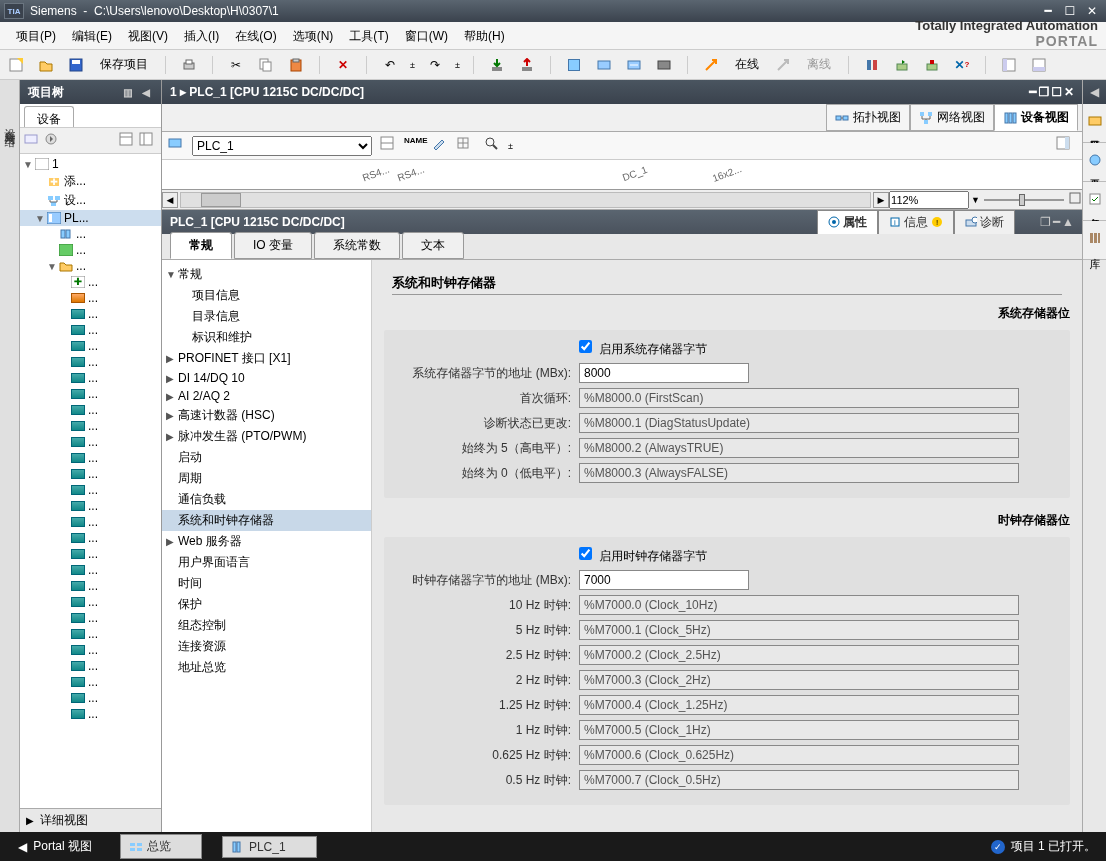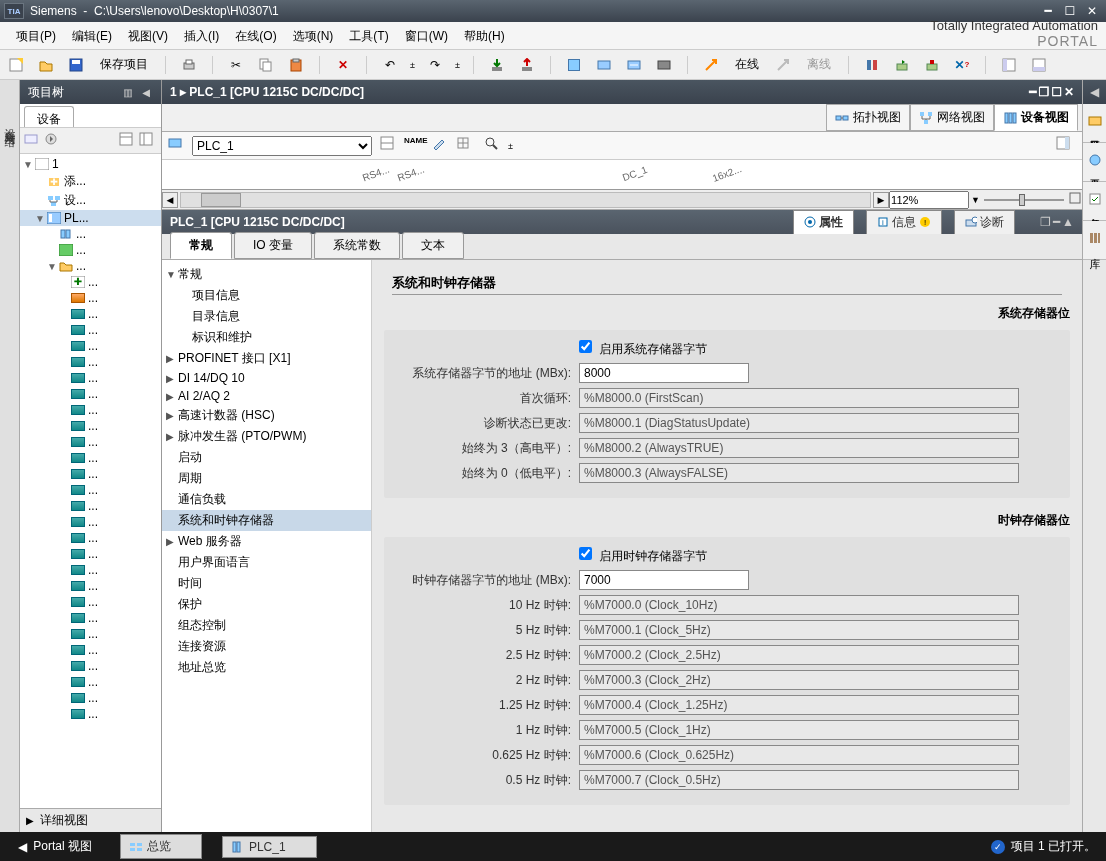--- a/index.html
+++ b/index.html
@@ -8,38 +8,38 @@
 
 .titlebar { height: 22px; background: linear-gradient(#5a6570, #3a424d); color: #fff; display: flex; align-items: center; padding: 0 4px; }
 .titlebar .logo { width: 20px; height: 16px; background: #3a424d; color: #aaccff; font-size: 8px; font-weight: bold; display: flex; align-items: center; justify-content: center; margin-right: 6px; border: 1px solid #6a7580; }
 .titlebar .title { flex: 1; font-size: 12px; }
 .titlebar .winbtns { display: flex; gap: 2px; }
 .titlebar .winbtn { width: 20px; height: 16px; color: #fff; display: flex; align-items: center; justify-content: center; font-size: 12px; cursor: pointer; }
 
 
 .menubar { height: 28px; background: #f5f5f5; display: flex; align-items: flex-end; padding: 0 8px; border-bottom: 1px solid #ccc; }
 .menubar .menu-item { padding: 4px 8px; cursor: pointer; }
-.menubar .brand { margin-left: auto; font-size: 13px; font-weight: normal; color: #333; text-align: right; line-height: 1.1; }
+.menubar .brand { margin-left: auto; font-size: 13px; font-weight: bold; color: #333; text-align: right; line-height: 1.1; }
 .menubar .brand .portal { color: #888; font-size: 14px; letter-spacing: 1px; }
 
 
 .toolbar { height: 30px; background: #f0f0f0; border-bottom: 1px solid #ccc; display: flex; align-items: center; padding: 0 6px; gap: 10px; }
 .toolbar .tbtn { width: 20px; height: 20px; display: flex; align-items: center; justify-content: center; cursor: pointer; font-size: 12px; border: 1px solid transparent; }
 .toolbar .sep { width: 1px; height: 18px; background: #ccc; margin: 0 3px; }
 .toolbar .tlabel { padding: 0 4px; }
 
 
 .main { display: flex; height: 752px; }
 
 
 .left-tab { width: 20px; background: #e0e0e0; border-right: 1px solid #aaa; writing-mode: vertical-rl; text-orientation: upright; display: flex; align-items: center; justify-content: flex-start; padding-top: 40px; font-size: 11px; letter-spacing: 2px; color: #333; }
 
 
 .project-panel { width: 142px; background: #f5f5f5; border-right: 1px solid #999; display: flex; flex-direction: column; }
-.panel-header { height: 24px; background: linear-gradient(#4a5560, #3a424d); color: #fff; display: flex; align-items: center; padding: 4px 8px; font-weight: normal; }
+.panel-header { height: 24px; background: linear-gradient(#4a5560, #3a424d); color: #fff; display: flex; align-items: center; padding: 4px 8px; font-weight: bold; }
 .panel-header .controls { margin-left: auto; display: flex; gap: 4px; }
 .panel-header .ctrl { width: 14px; height: 14px; color: #ccc; font-size: 10px; display: flex; align-items: center; justify-content: center; cursor: pointer; }
 .device-tab { height: 24px; background: #fff; border-bottom: 1px solid #ccc; display: flex; }
 .device-tab .tab { padding: 4px 12px; border: 1px solid #aaa; border-bottom: none; background: #fff; border-radius: 3px 3px 0 0; margin-top: 2px; margin-left: 4px; }
 .tree-toolbar { height: 26px; background: #f0f0f0; border-bottom: 1px solid #ccc; display: flex; align-items: center; padding: 0 4px; gap: 2px; }
 .tree-toolbar .tbtn { width: 18px; height: 18px; }
 .tree { flex: 1; overflow: auto; background: #fff; padding: 2px 0; }
 .tree-node { display: flex; align-items: center; padding: 1px 2px; cursor: pointer; white-space: nowrap; }
 .tree-node.selected { background: #cde; }
 .tree-node .toggle { width: 12px; text-align: center; font-size: 10px; color: #666; }
@@ -79,21 +79,21 @@
 .canvas-scroll { height: 20px; background: #eee; border-bottom: 1px solid #aaa; display: flex; align-items: center; }
 .canvas-scroll .hscroll { flex: 1; height: 16px; background: #e0e0e0; border: 1px solid #bbb; margin: 0 2px; position: relative; }
 .canvas-scroll .hscroll .thumb { position: absolute; left: 20px; width: 40px; top: 0; bottom: 0; background: #ccc; border: 1px solid #999; }
 .canvas-scroll .scroll-btn { width: 16px; height: 16px; border: 1px solid #999; background: #eee; display: flex; align-items: center; justify-content: center; font-size: 9px; }
 .canvas-scroll .zoom { width: 80px; height: 18px; font-size: 11px; }
 .canvas-scroll .slider { width: 80px; height: 16px; background: #eee; margin: 0 4px; position: relative; }
 
 
 .inspector-header { height: 24px; background: linear-gradient(#5a6570, #4a525d); color: #fff; display: flex; align-items: center; padding: 0 8px; }
 .inspector-header .label { font-weight: bold; }
-.inspector-header .itabs { margin-left: auto; display: flex; gap: 12px; }
+.inspector-header .itabs { margin-left: auto; display: flex; gap: 0; }
 .inspector-header .itab { padding: 3px 10px; background: #f0f0f0; color: #333; border: 1px solid #888; display: flex; align-items: center; gap: 3px; cursor: pointer; font-size: 12px; }
 .inspector-header .itab.active { background: #fff; font-weight: bold; }
 .inspector-header .wcontrols { margin-left: 25px; display: flex; gap: 2px; color: #ccc; }
 
 
 .prop-tabs { height: 26px; background: #e8e8e8; border-bottom: 1px solid #aaa; display: flex; align-items: flex-end; padding-left: 8px; }
 .prop-tabs .ptab { padding: 4px 18px; border: 1px solid #999; background: #f0f0f0; border-radius: 3px 3px 0 0; margin-right: 2px; cursor: pointer; }
 .prop-tabs .ptab.active { background: #fff; border-bottom: 1px solid #fff; font-weight: bold; }
 
 
@@ -857,21 +857,21 @@
             <div id="g1-rows">
                 <div class="form-row">
                   <div class="flabel">首次循环:</div>
                   <div class="fcontrol"><input type="text" readonly="" class="readonly" value="%M8000.0 (FirstScan)" style=""></div>
                 </div>
                 <div class="form-row">
                   <div class="flabel">诊断状态已更改:</div>
                   <div class="fcontrol"><input type="text" readonly="" class="readonly" value="%M8000.1 (DiagStatusUpdate)" style=""></div>
                 </div>
                 <div class="form-row">
-                  <div class="flabel">始终为 3（高电平）:</div>
+                  <div class="flabel">始终为 5（高电平）:</div>
                   <div class="fcontrol"><input type="text" readonly="" class="readonly" value="%M8000.2 (AlwaysTRUE)" style=""></div>
                 </div>
                 <div class="form-row">
                   <div class="flabel">始终为 0（低电平）:</div>
                   <div class="fcontrol"><input type="text" readonly="" class="readonly" value="%M8000.3 (AlwaysFALSE)" style=""></div>
                 </div>
               </div>
           </div>
         </div>
 

